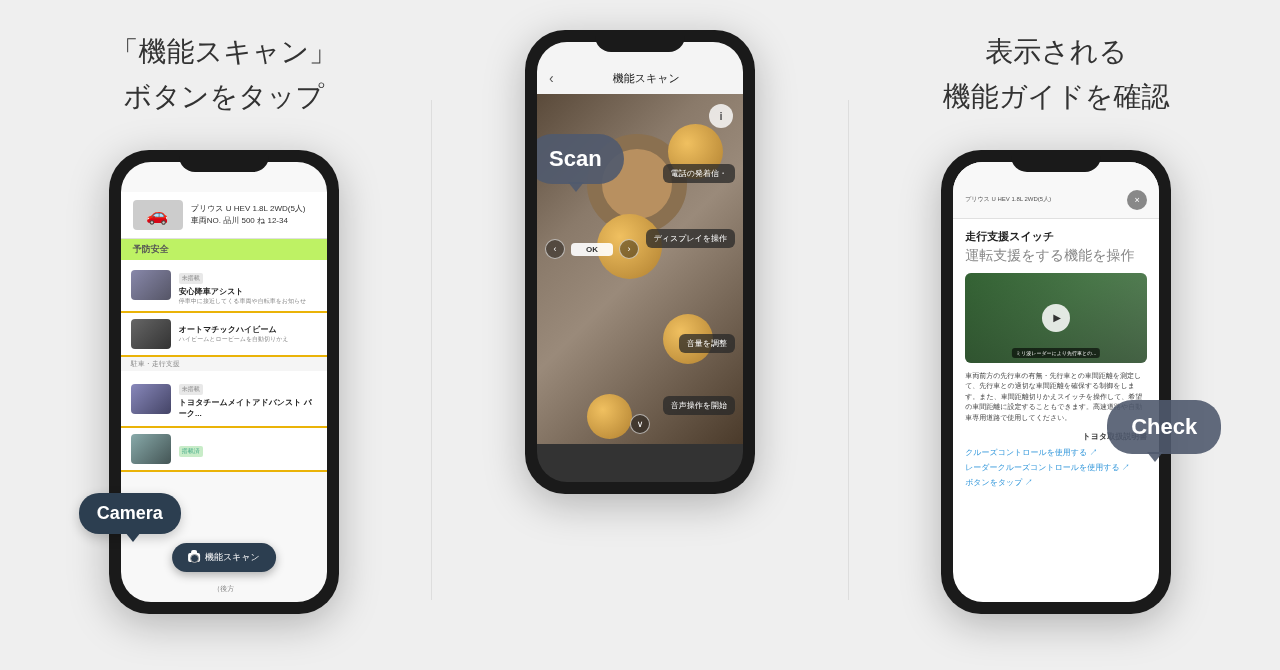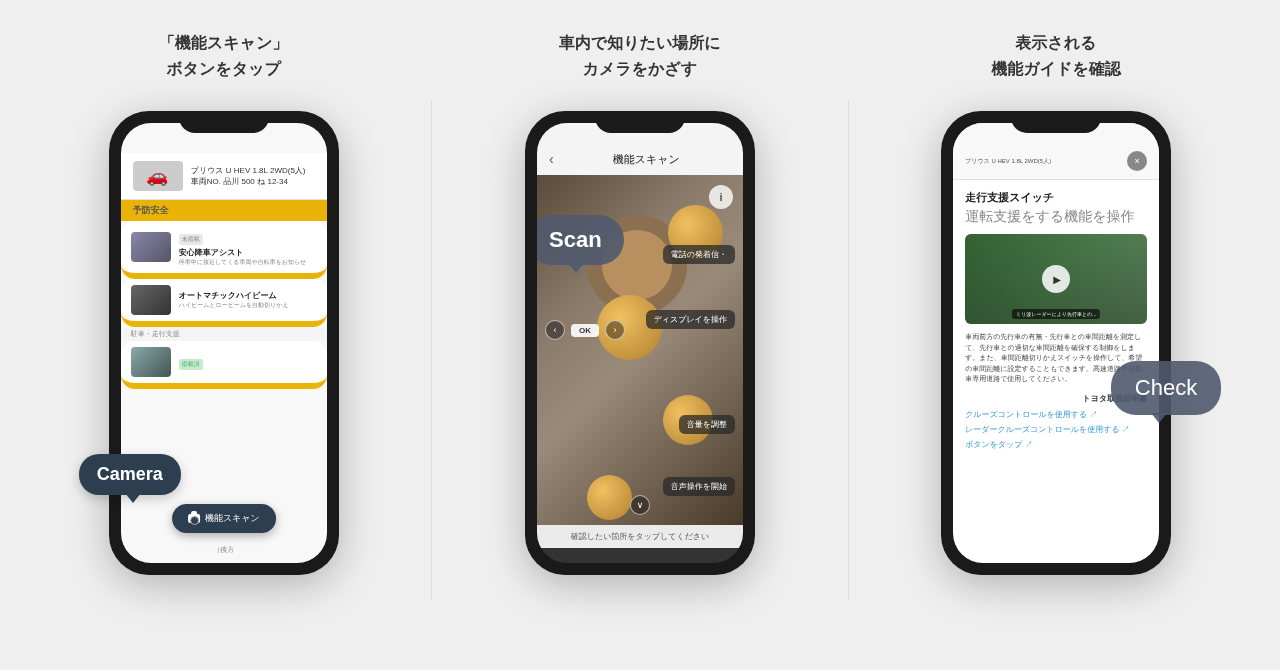--- a/index.html
+++ b/index.html
@@ -28,22 +28,22 @@
 
     .section {
       display: flex;
       flex-direction: column;
       align-items: center;
       width: 400px;
     }
 
     .section-title {
       text-align: center;
-      font-size: 16px;
-      font-weight: 700;
+      font-size: 28px;
+      font-weight: 400;
       color: #333;
       line-height: 1.6;
       margin-bottom: 30px;
     }
 
     
     .phone-frame {
       position: relative;
       background: #1a1a1a;
       border-radius: 40px;
@@ -109,31 +109,30 @@
       color: #3498db;
       padding: 4px 12px;
       background: #fff;
     }
 
     .section-header {
       font-size: 9px;
       color: #555;
       font-weight: bold;
       padding: 4px 12px;
-      background: #eab308;
+      background: #bef264;
     }
 
     .feature-item {
       display: flex;
       gap: 8px;
       padding: 6px 10px;
       background: #fff;
-      border-bottom: 6px solid #eab308;
-      align-items: center;
-      border-radius: 14px;
+      border-bottom: 2px solid #eab308;
+      align-items: center;
     }
 
     .feature-thumb {
       width: 40px;
       height: 30px;
       background: linear-gradient(135deg, #88a, #556);
       border-radius: 4px;
       flex-shrink: 0;
       display: flex;
       align-items: center;
@@ -369,21 +368,21 @@
       color: #fff;
       display: flex;
       align-items: center;
       justify-content: center;
       font-size: 9px;
     }
 
     .ok-btn {
       background: rgba(255,255,255,0.9);
       color: #333;
-      padding: 2px 8px;
+      padding: 2px 15px;
       border-radius: 4px;
       font-size: 8px;
       font-weight: bold;
     }
 
     .chevron-down {
       width: 20px;
       height: 20px;
       border: 1px solid rgba(255,255,255,0.6);
       border-radius: 50%;
@@ -510,21 +509,21 @@
 
     .check-bubble {
       position: absolute;
       bottom: 160px;
       right: -50px;
       background: rgba(80, 90, 110, 0.9);
       color: #fff;
       padding: 14px 24px;
       border-radius: 25px;
       font-size: 22px;
-      font-weight: normal;
+      font-weight: bold;
       white-space: nowrap;
       z-index: 20;
     }
     .check-bubble::after {
       content: '';
       position: absolute;
       bottom: -8px;
       left: 40px;
       width: 0;
       height: 0;
@@ -614,20 +613,27 @@
           <div class="feature-info">
             <div class="feature-name">オートマチックハイビーム</div>
             <div class="feature-desc">ハイビームとロービームを自動切りかえ</div>
           </div>
         </div>
 
         <div class="parking-section-label">
           <span>駐車・走行支援</span>
         </div>
 
+        <div class="feature-item">
+          <div class="feature-thumb blue"></div>
+          <div class="feature-info">
+            <div class="feature-badge">未搭載</div>
+            <div class="feature-name">トヨタチームメイトアドバンスト パーク...</div>
+          </div>
+        </div>
 
         <div class="feature-item">
           <div class="feature-thumb teal"></div>
           <div class="feature-info">
             <div class="feature-badge green">搭載済</div>
           </div>
         </div>
 
         <div class="camera-button">
           <div class="camera-icon-small"></div>
@@ -642,24 +648,20 @@
 
       <div class="camera-bubble">
         <span>Camera</span>
       </div>
     </div>
   </div>
 
   <div class="section-divider"></div>
 
   <div class="section">
-    <div class="section-title">
-      <span>車内で知りたい場所に</span><br>
-      <span>カメラをかざす</span>
-    </div>
 
     <div class="phone-frame">
       <div class="phone-notch"></div>
       <div class="phone-screen screen2">
 
         <div class="scan-header">
           <span class="scan-header-back">‹</span>
           <span class="scan-header-title">機能スキャン</span>
         </div>
 
@@ -696,23 +698,20 @@
             <span>音声操作を開始</span>
           </div>
 
           <div class="chevron-down">∨</div>
 
           <div class="scan-bubble">
             <span>Scan</span>
           </div>
         </div>
 
-        <div class="scan-bottom">
-          <span>確認したい箇所をタップしてください</span>
-        </div>
 
       </div>
     </div>
   </div>
 
   <div class="section-divider"></div>
 
   <div class="section">
     <div class="section-title">
       <span>表示される</span><br>

